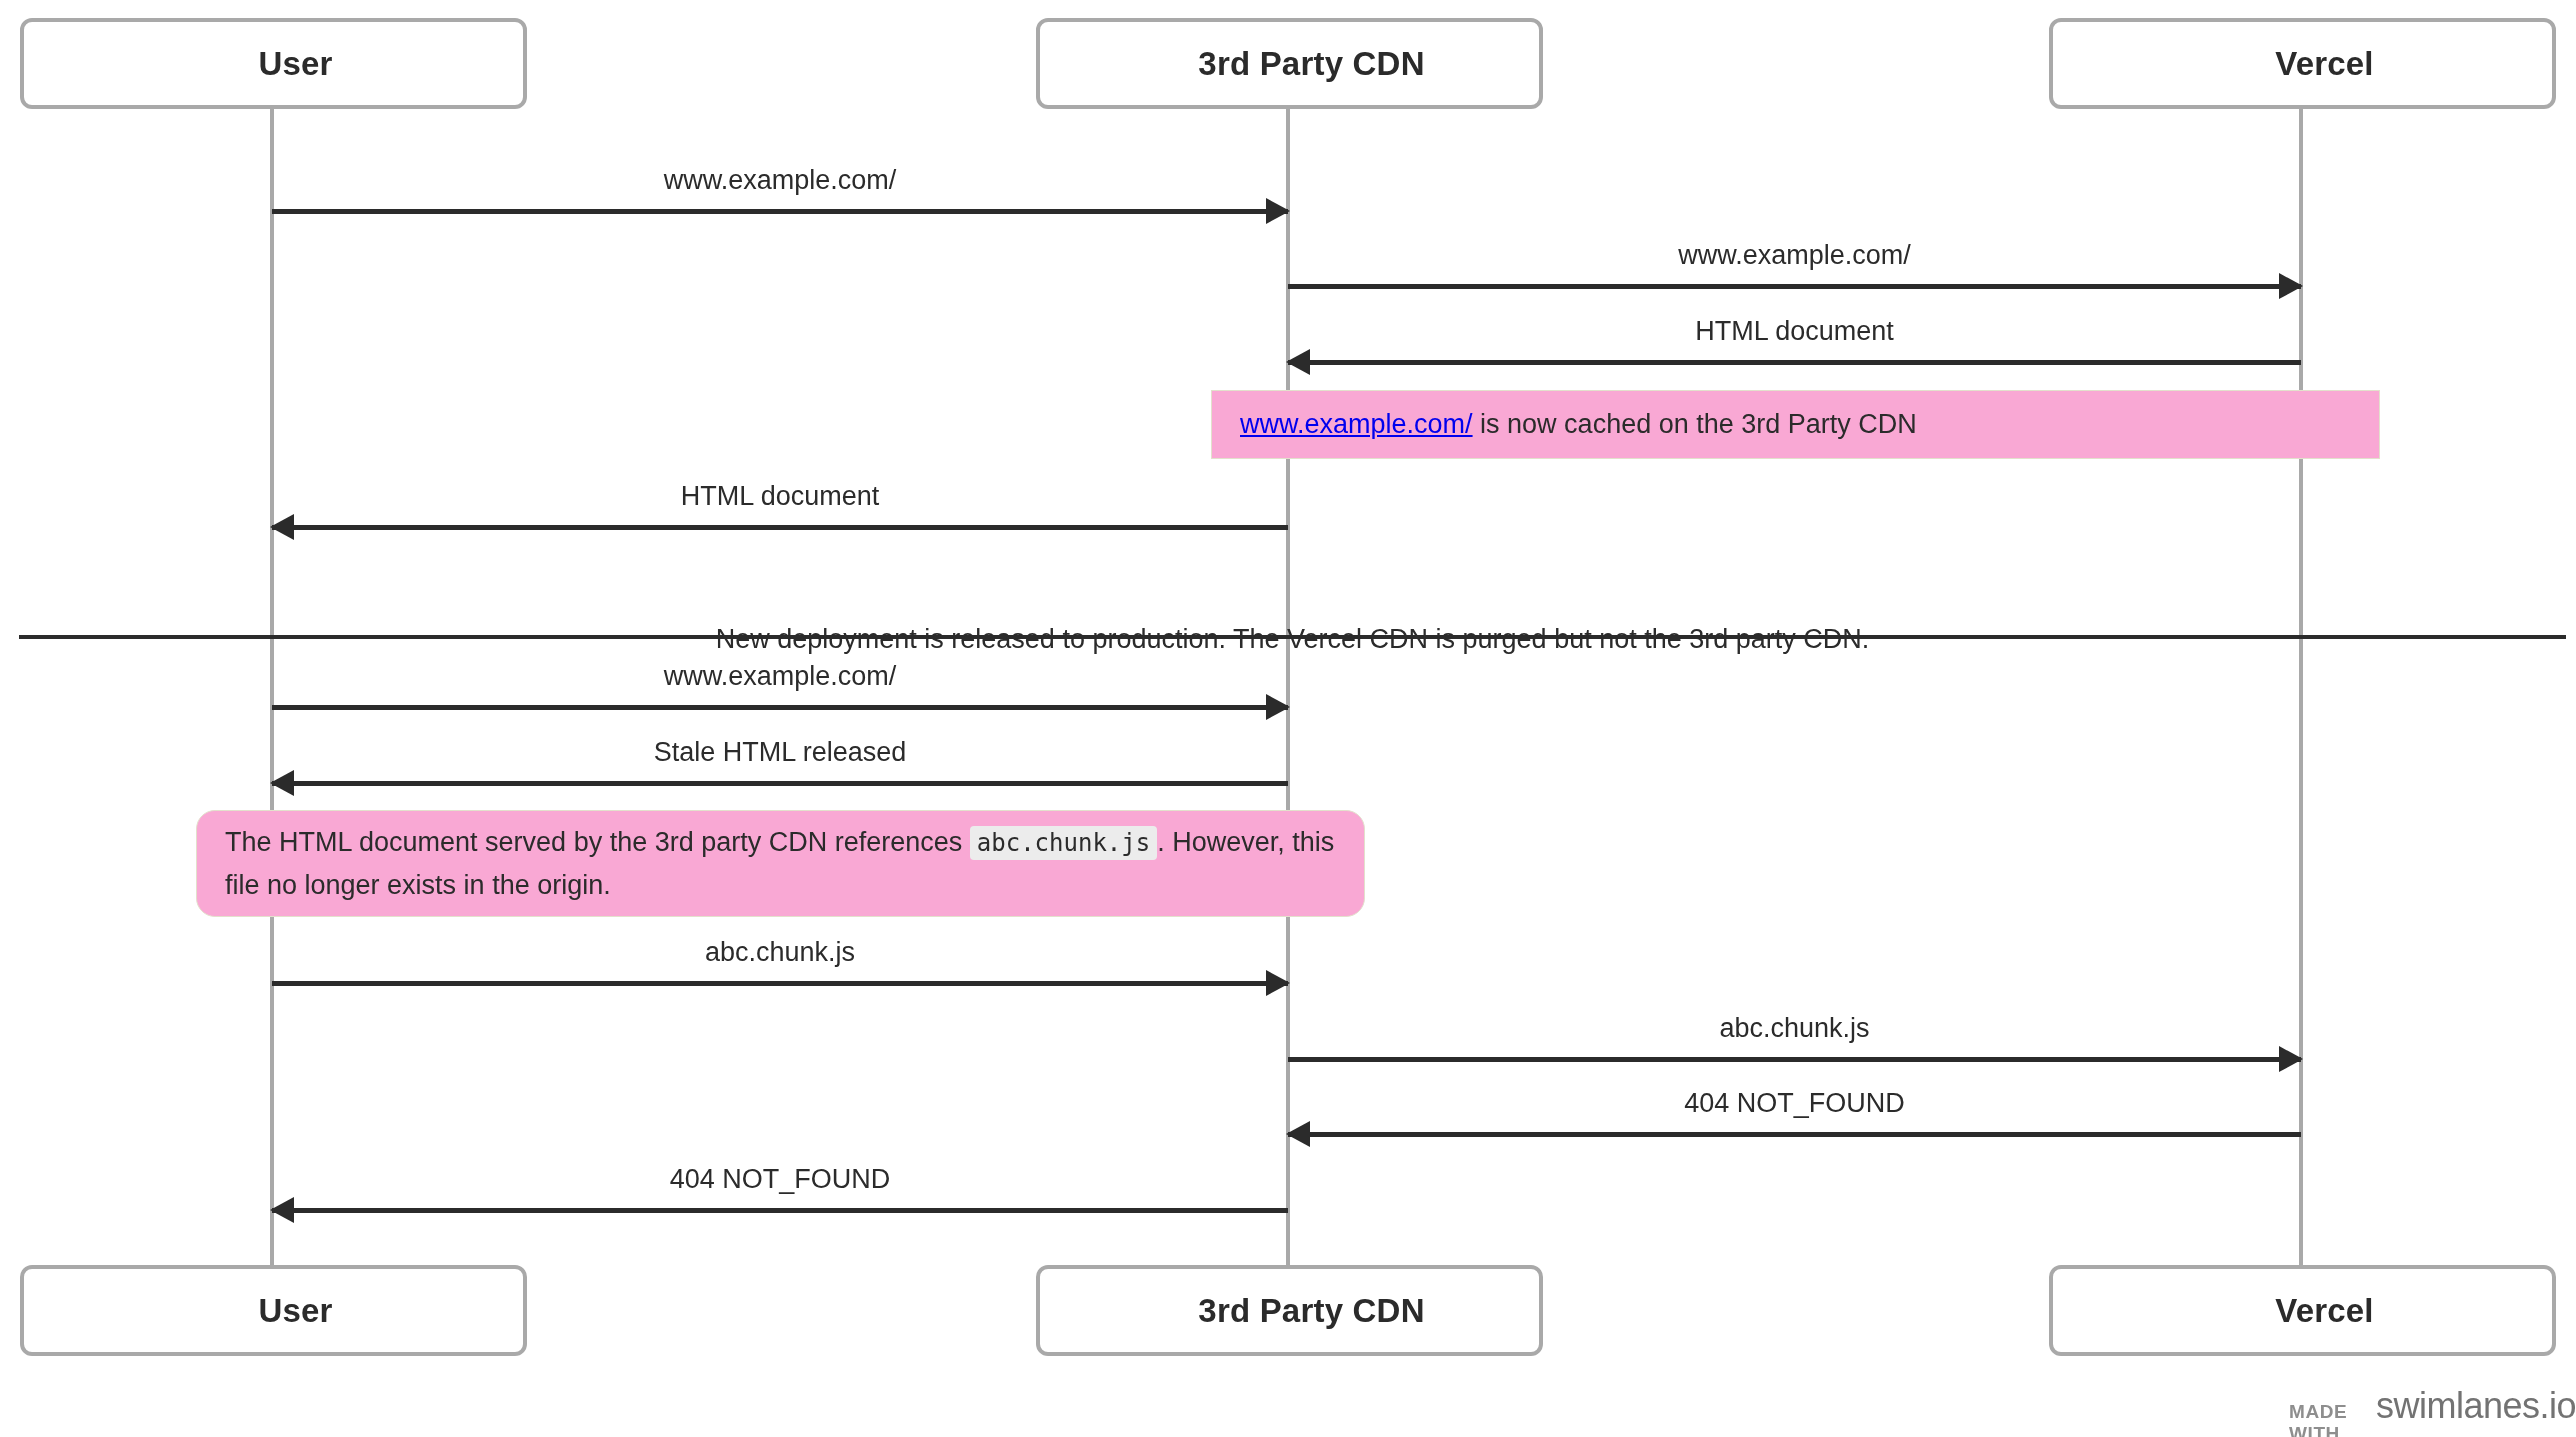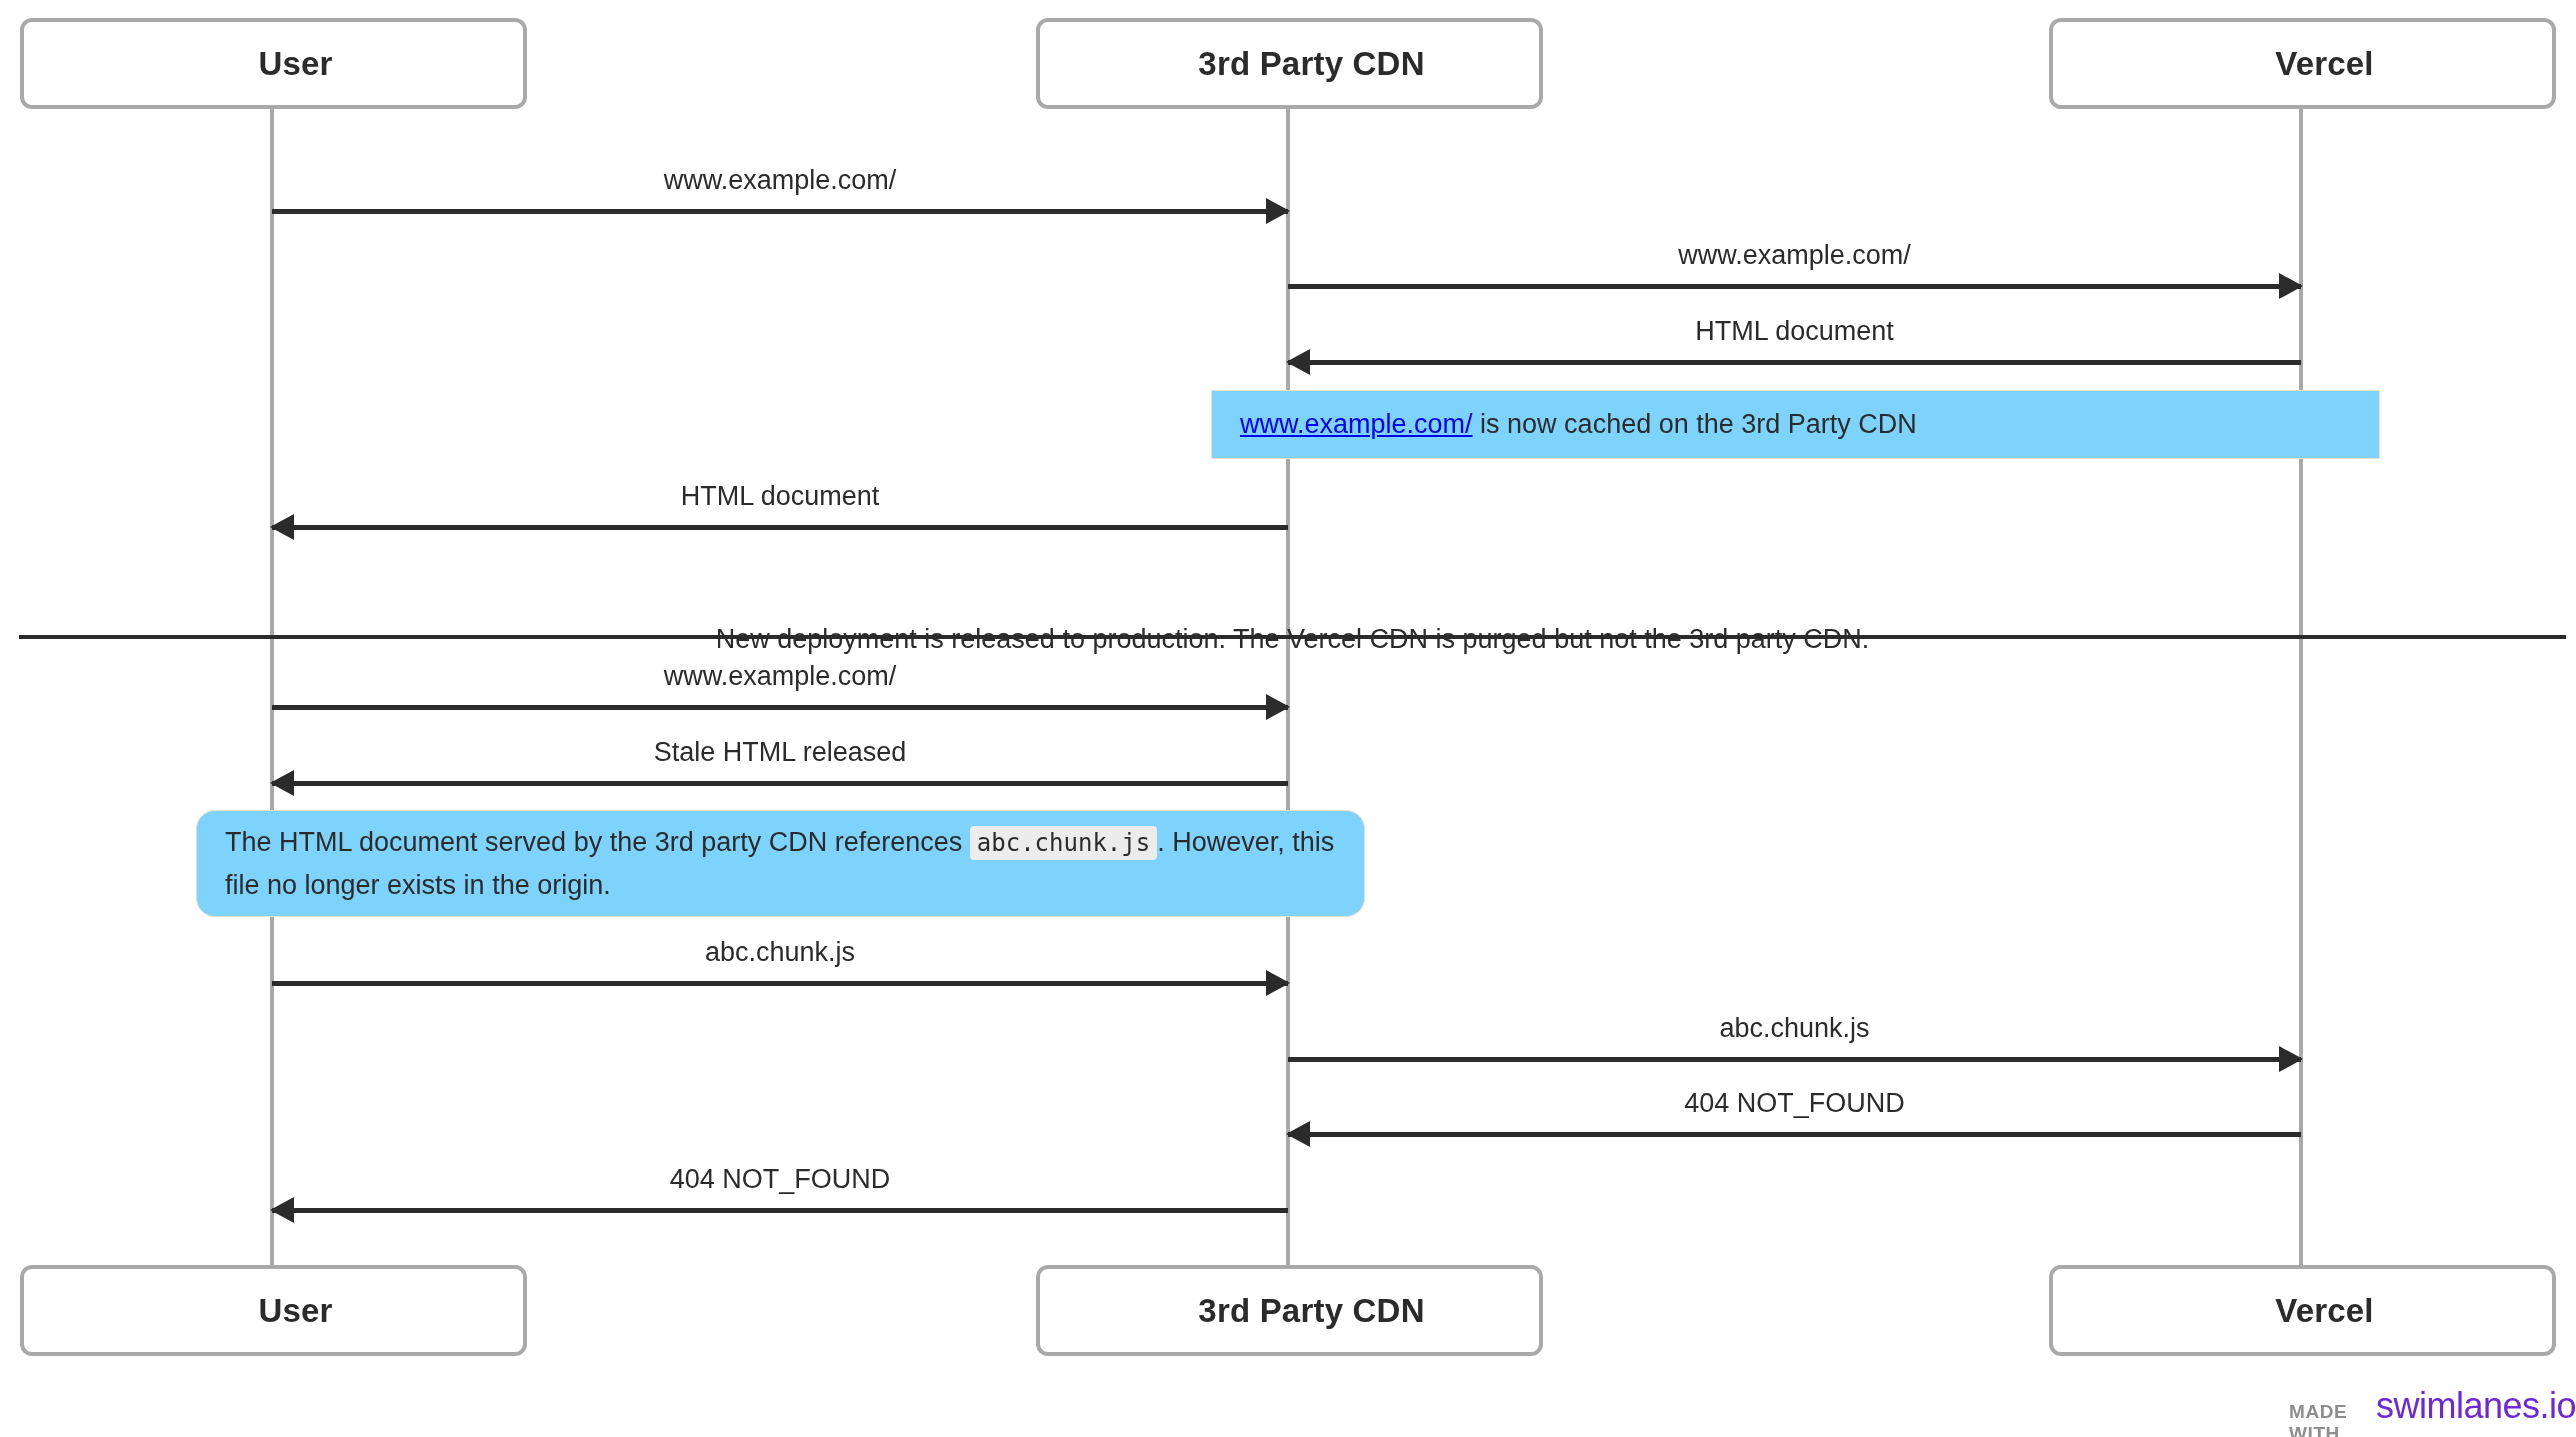--- a/index.html
+++ b/index.html
@@ -85,21 +85,21 @@
     text-align: center;
     font-size: 27px;
     color: #2b2b2b;
     white-space: nowrap;
   }
 
   
   .note {
     position: absolute;
     box-sizing: border-box;
-    background: #7dd3fc;
+    background: #f9a8d4;
     border: 1px solid #e3e0cc;
     display: flex;
     align-items: center;
     z-index: 6;
     padding: 0 28px;
   }
   .note-text {
     font-size: 27px;
     color: #2b2b2b;
     line-height: 1.58;
@@ -143,21 +143,21 @@
   }
   .brand-made {
     font-size: 19px;
     font-weight: 700;
     letter-spacing: 0.6px;
     color: #8e8e8e;
   }
   .brand-name {
     font-size: 36px;
     font-weight: 400;
-    color: #6d28d9;
+    color: #737373;
     letter-spacing: -0.5px;
   }
 </style>
 </head>
 <body>
 
 <div id="canvas">
     <div class="lifeline" style="left: 270px; top: 109px; height: 1156px;"></div>
     <div class="lifeline" style="left: 1286px; top: 109px; height: 1156px;"></div>
     <div class="lifeline" style="left: 2299px; top: 109px; height: 1156px;"></div>

